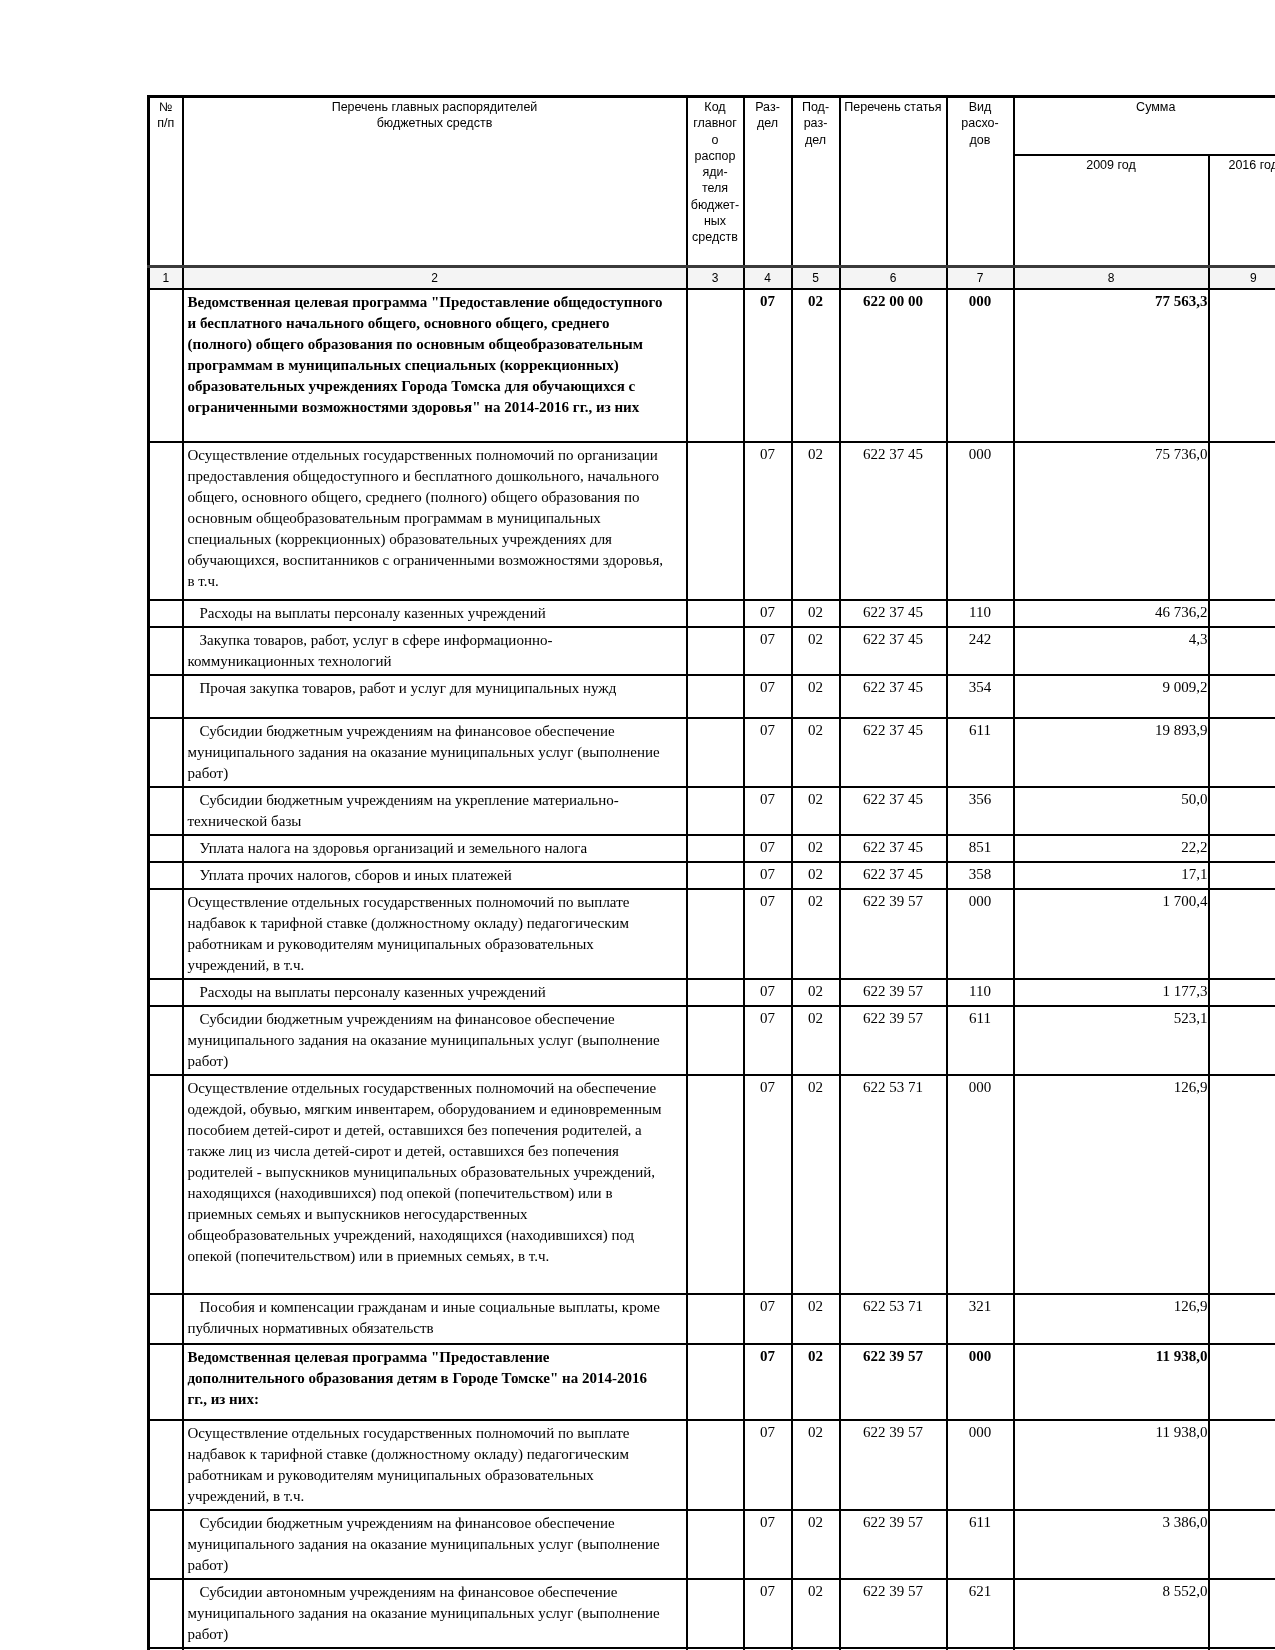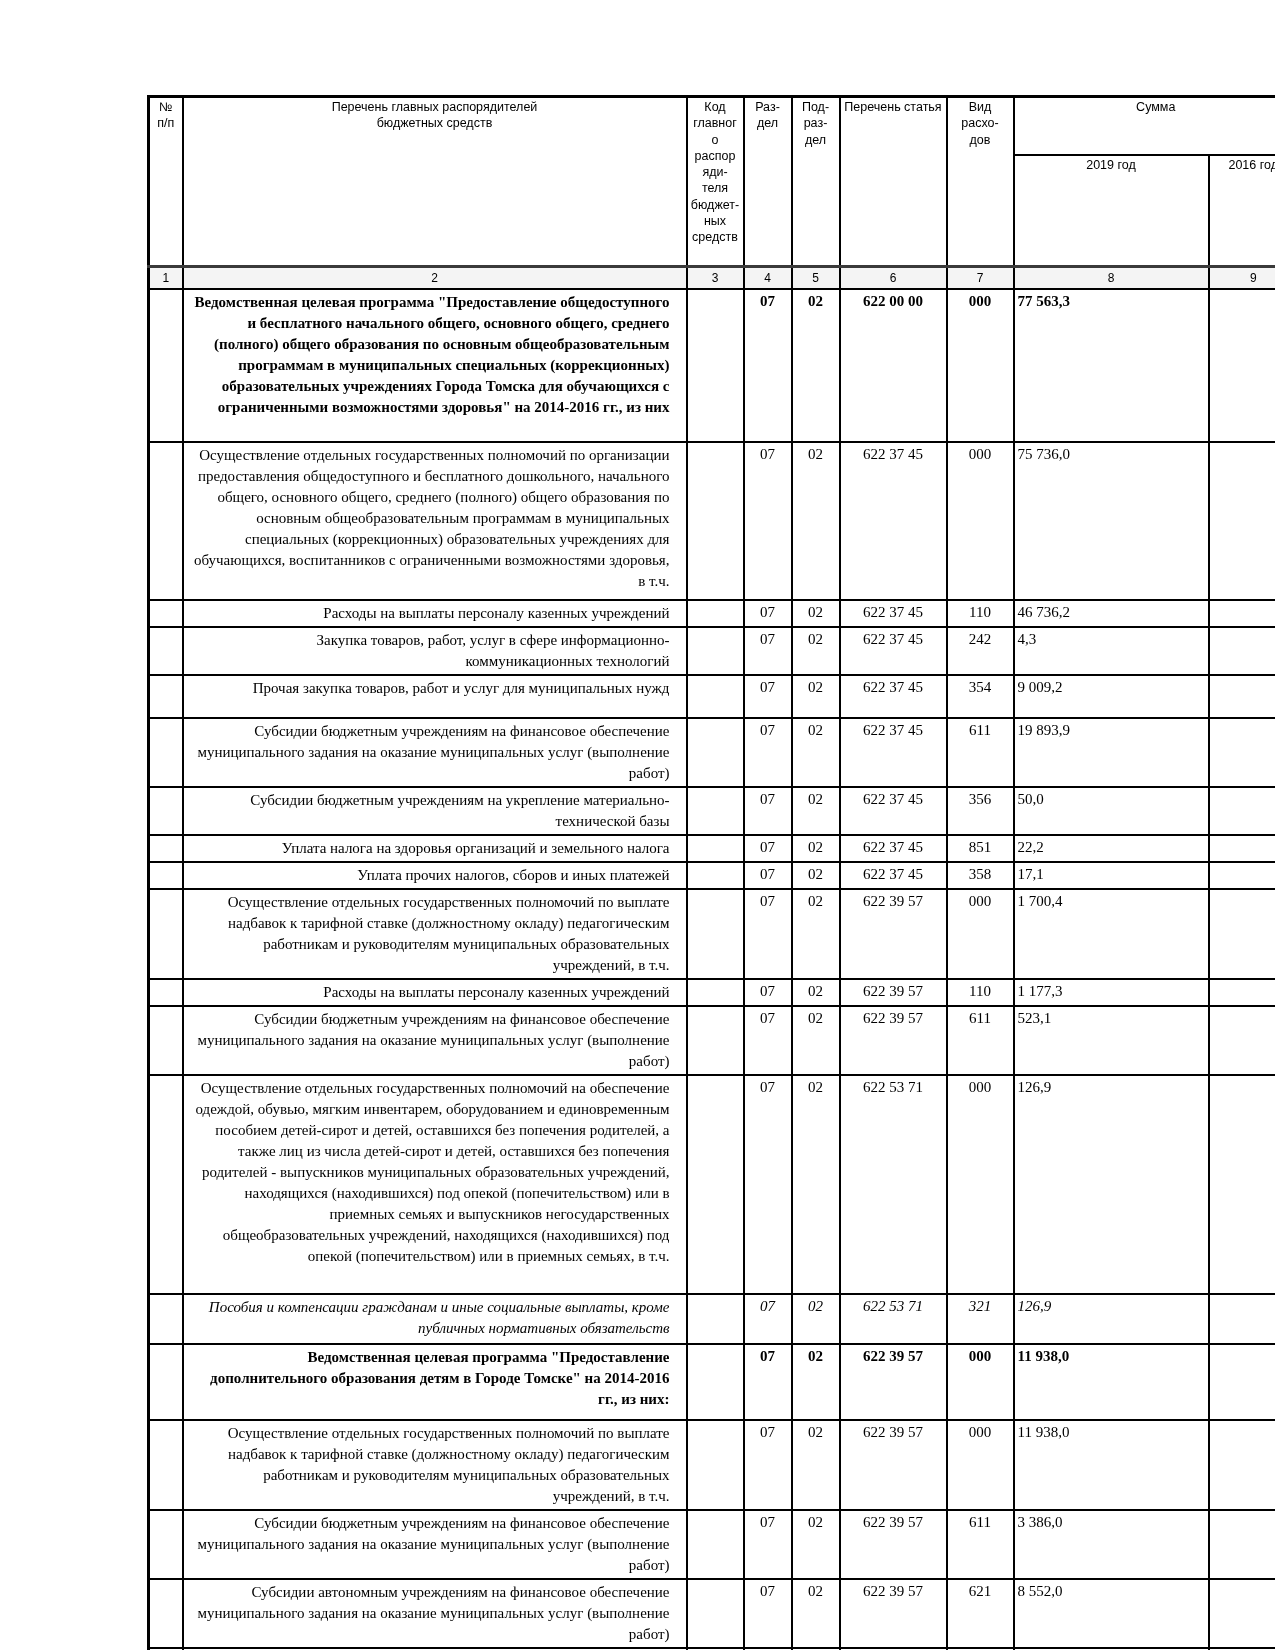--- a/index.html
+++ b/index.html
@@ -24,25 +24,25 @@
     text-align:center; vertical-align:middle; padding:2px;
   }
   th.pre{white-space:pre-line;}
   tr.numbers td{
     font-family:"Liberation Sans", sans-serif;
     font-size:12px; line-height:14px; text-align:center;
     background:#f4f4f4; padding:2px 1px; vertical-align:middle;
     border-top:3px solid #3a3a3a;
   }
   tbody td{font-size:15px; line-height:21px;}
-  td.c-name{text-align:right; padding:2px 16px 2px 4px;}
+  td.c-name{text-align:left; padding:2px 16px 2px 4px;}
   td.c-center{text-align:center;}
-  td.c-sum{padding-right:14px;}
+  td.c-sum{text-align:right; padding-right:0;}
   tr.r-bold td{font-weight:bold;}
-  tr.r-italic td{font-style:italic;border-radius:6px;}
+  tr.r-italic td{border-radius:6px;}
   tr.r-indent td.c-name{text-indent:12px;}
 </style>
 </head>
 <body>
 
 <div class="page">
   <table class="budget">
     <colgroup>
       <col style="width:34px">
       <col style="width:504px">
@@ -66,21 +66,21 @@
         <th rowspan="2" class="pre">Под-
 раз-
 дел</th>
         <th rowspan="2">Перечень статья</th>
         <th rowspan="2" class="pre">Вид
 расхо-
 дов</th>
         <th colspan="2">Сумма</th>
       </tr>
       <tr style="height:112px">
-        <th>2019 год</th>
+        <th>2009 год</th>
         <th>2016 год</th>
       </tr>
       <tr class="numbers" style="height:22px">
           <td>1</td>
           <td>2</td>
           <td>3</td>
           <td>4</td>
           <td>5</td>
           <td>6</td>
           <td>7</td>

